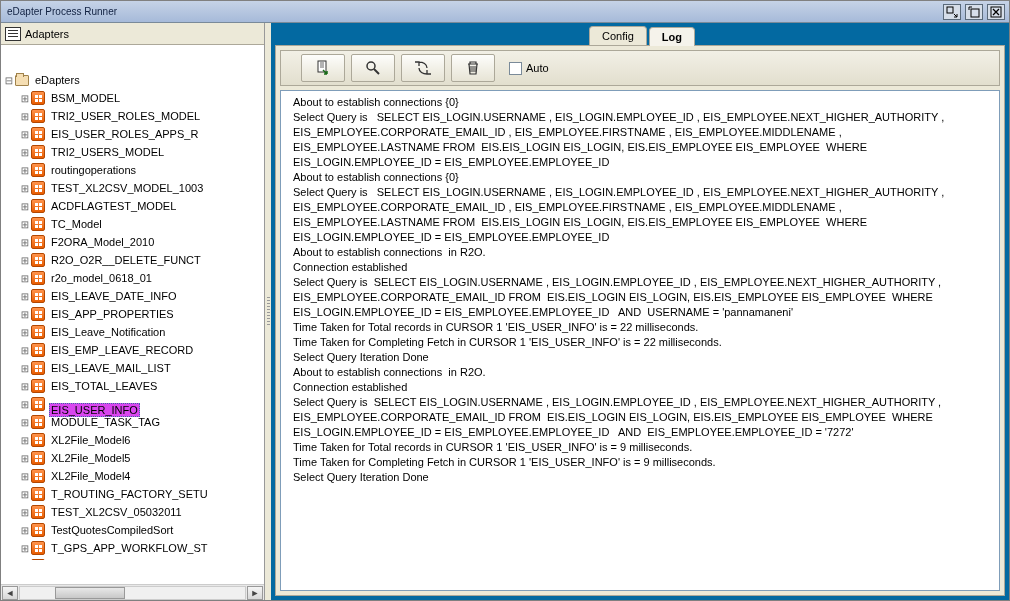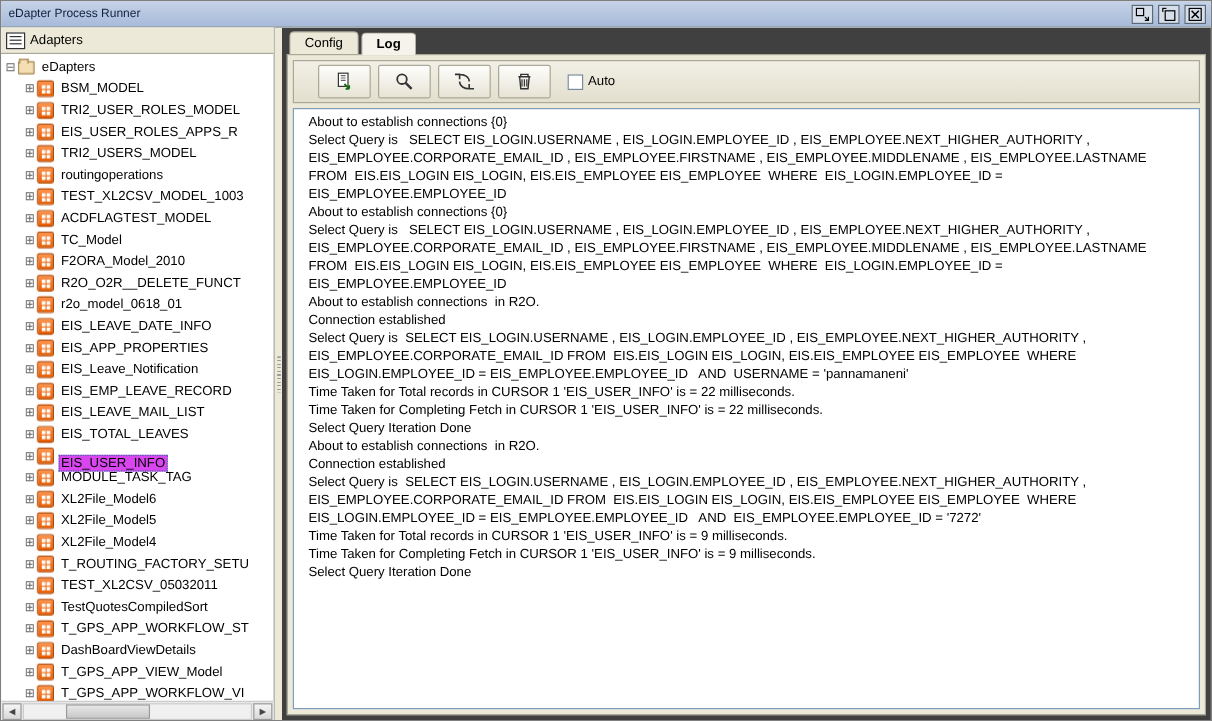--- a/index.html
+++ b/index.html
@@ -46,25 +46,26 @@
     font-family: monospace;
     font-size: 10px;
     cursor: default;
   }
   .content {
     flex: 1;
     display: flex;
     min-height: 0;
   }
   .left-pane {
-    width: 228px;
+    width: 264px;
     display: flex;
     flex-direction: column;
     border-right: 1px solid #999;
     background: #fff;
+    gap: 24px;
   }
   .pane-header {
     height: 22px;
     background: #ece9d8;
     border-bottom: 1px solid #aca899;
     display: flex;
     align-items: center;
     padding-left: 4px;
     font-size: 11px;
   }
@@ -162,22 +163,23 @@
     width: 6px;
     background: #ece9d8;
     cursor: col-resize;
     display:flex;align-items:center;justify-content:center;
   }
   .sash-grip { width:3px; height:30px; background: repeating-linear-gradient(#999 0 1px, transparent 1px 3px);}
   .right-pane {
     flex: 1;
     display: flex;
     flex-direction: column;
-    background: #404040;
+    background: #0369a1;
     min-width:0;
+    align-items:center;
   }
   .tabrow {
     display: flex;
     align-items: flex-end;
     height: 22px;
     padding-left: 6px;
   }
   .tab {
     padding: 3px 12px;
     border: 1px solid #aca899;

